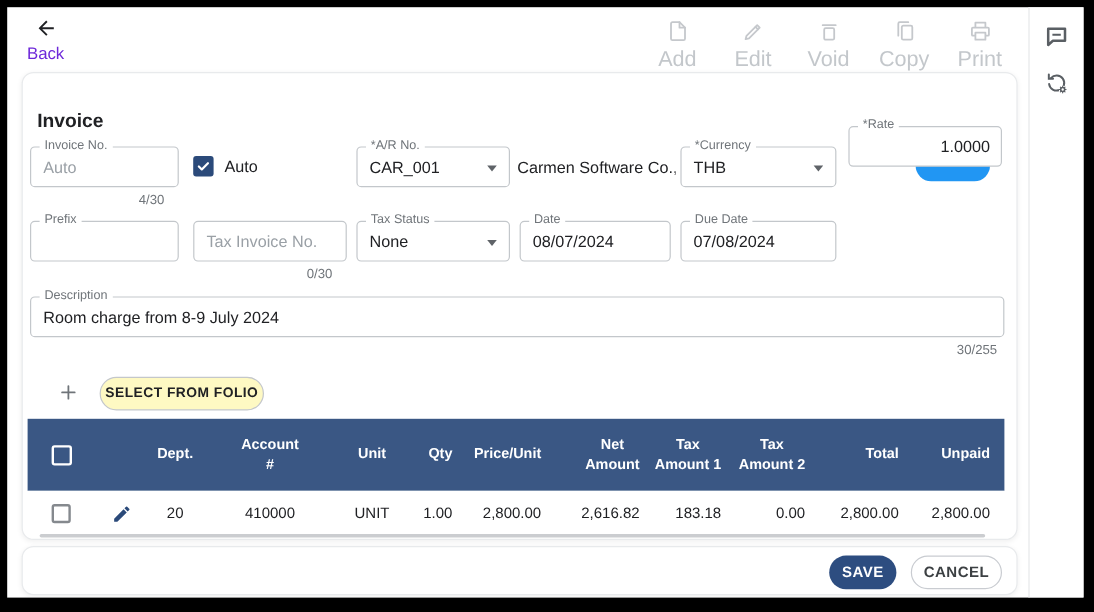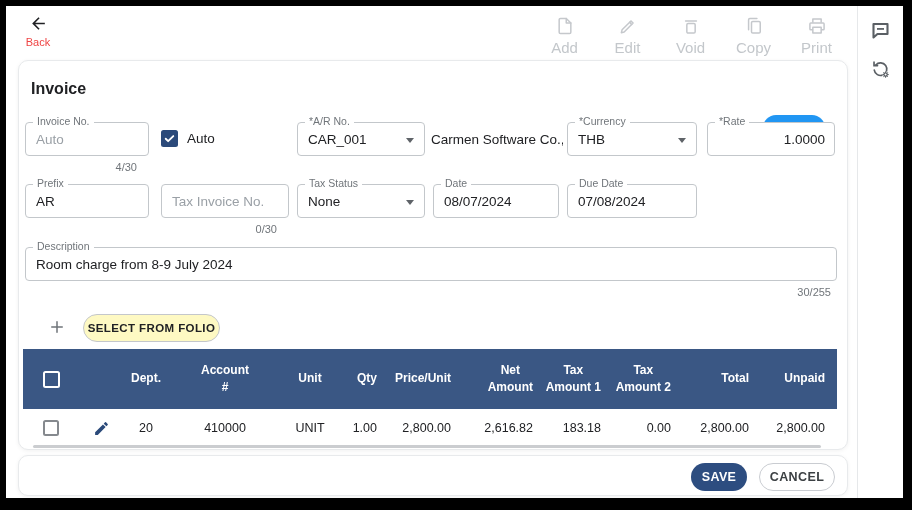--- a/index.html
+++ b/index.html
@@ -3,32 +3,32 @@
 <meta charset="utf-8">
 <title>Invoice</title>
 <style>
   * { margin:0; padding:0; box-sizing:border-box; }
   html,body { width:912px; height:510px; }
   body { background:#000; font-family:"Liberation Sans","DejaVu Sans",sans-serif; position:relative; overflow:hidden; }
   .app { position:absolute; left:6px; top:6px; right:9px; bottom:12px; background:#fff; overflow:hidden; }
 
   
   .back { position:absolute; left:12px; top:8px; width:40px; display:flex; flex-direction:column; align-items:center; gap:3px; cursor:pointer; }
-  .back-label { font-size:11px; color:#ef4444; }
+  .back-label { font-size:14px; color:#6d28d9; }
   .actions { position:absolute; left:527px; top:10px; display:flex; }
   .action { width:63px; height:46px; display:flex; flex-direction:column; align-items:center; gap:3px; }
-  .action-label { font-size:15px; color:#c3c7cb; }
+  .action-label { font-size:18px; color:#c3c7cb; }
 
   
   .rail { position:absolute; top:0; right:0; bottom:0; width:46px; border-left:1px solid #e6e8ea; background:#fff; display:flex; flex-direction:column; align-items:center; padding-top:12px; gap:15px; }
   .rail-btn { width:24px; height:24px; display:flex; align-items:center; justify-content:center; }
 
   
   .card { position:absolute; left:12px; top:54px; width:830px; height:390px; background:#fff; border:1px solid #e8eaec; border-radius:10px; box-shadow:0 1px 4px rgba(0,0,0,.06); }
-  .card-title { position:absolute; left:12px; top:19px; font-size:16px; font-weight:700; color:#202124; }
+  .card-title { position:absolute; left:12px; top:32px; font-size:16px; font-weight:700; color:#202124; }
   .badge { position:absolute; left:744px; top:40px; width:62px; height:36px; background:#2196f3; color:#fff; border-radius:13px; font-size:12px; font-weight:700; display:flex; align-items:center; justify-content:center;margin-top:14px; }
 
   
   .fld { position:absolute; height:34px; border:1px solid #c3c7cb; border-radius:4px; background:#fff; }
   .fld-label { position:absolute; top:-7px; left:7px; font-size:10.5px; color:#70757a; background:#fff; padding:0 4px; line-height:1.1; white-space:nowrap; }
   .fld-value { position:absolute; left:10px; right:9px; top:0; height:100%; display:flex; align-items:center; font-size:13.5px; color:#202124; white-space:nowrap; overflow:hidden; }
   .fld-value.right { justify-content:flex-end; }
   .fld-value.ph { color:#9aa0a6; }
   .dd { position:absolute; right:10px; top:15px; width:0; height:0; border-left:4.5px solid transparent; border-right:4.5px solid transparent; border-top:5px solid #5f6368; }
   .helper { position:absolute; font-size:11px; color:#70757a; text-align:right; }
@@ -155,28 +155,27 @@
       <span class="dd"></span>
     </div>
     <div class="static-text" style="left:412px; top:61px; width:132px;">Carmen Software Co.,L</div>
 
     <div class="fld" style="left:548px; top:61px; width:130px;">
       <span class="fld-label">*Currency</span>
       <span class="fld-value" style="right:24px;">THB</span>
       <span class="dd"></span>
     </div>
 
-    <div class="fld" style="left:688px; top:61px; width:128px;">
+    <div class="fld" style="left:688px; top:44px; width:128px;">
       <span class="fld-label">*Rate</span>
       <span class="fld-value right">1.0000</span>
     </div>
 
     <div class="fld" style="left:6px; top:123px; width:124px;">
       <span class="fld-label">Prefix</span>
-      <span class="fld-value">AR</span>
     </div>
 
     <div class="fld" style="left:142px; top:123px; width:128px;">
       <span class="fld-value ph">Tax Invoice No.</span>
     </div>
     <div class="helper" style="left:142px; top:162px; width:116px;">0/30</div>
 
     <div class="fld" style="left:278px; top:123px; width:128px;">
       <span class="fld-label">Tax Status</span>
       <span class="fld-value" style="right:24px;">None</span>

